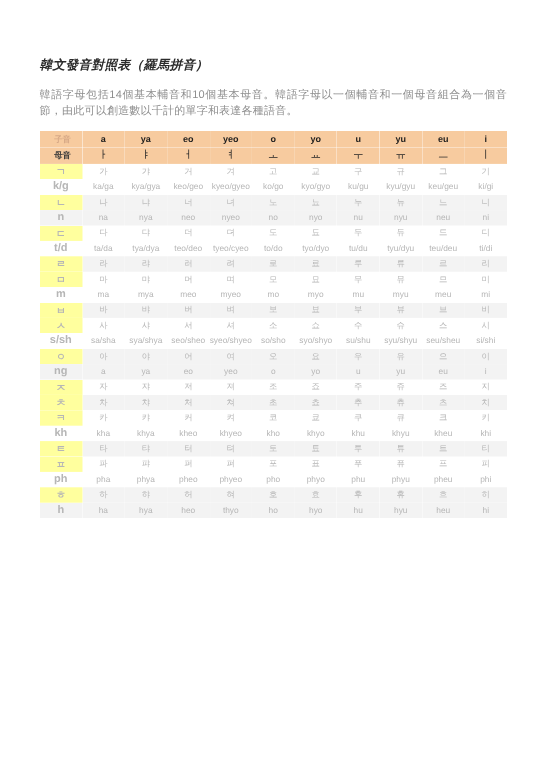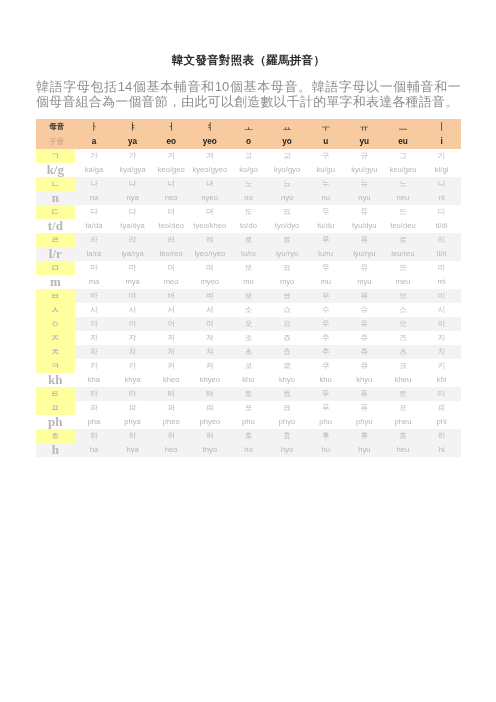--- a/index.html
+++ b/index.html
@@ -20,30 +20,30 @@
     background: #ffffff;
     box-sizing: border-box;
   }
   .content {
     position: absolute;
     left: 36px;
     top: 52px;
     width: 425px;
   }
   .doc-title {
-    text-align: center;
     font-size: 11.5px;
     font-weight: bold;
     color: #2b2b2b;
     letter-spacing: 0.3px;
     margin: 0 0 12px 0;
     line-height: 16px;
+    font-style: italic;
   }
   .intro {
-    font-size: 13px;
+    font-size: 10px;
     color: #8d8d8d;
     line-height: 14.5px;
     text-align: justify;
     margin: 0 0 10px 0;
     letter-spacing: 0.2px;
   }
   table.hangul {
     border-collapse: collapse;
     width: 425px;
     table-layout: fixed;
@@ -95,23 +95,22 @@
     background: #ffff9e;
     color: #1d1d1d;
     font-weight: bold;
     width: 28px;
   }
   td.cons.jamo {
     font-size: 9px;
     font-weight: bold;
   }
   td.cons.rom {
-    font-size: 13px;
-    font-weight: bold;
-    font-family: Liberation Serif, serif;
+    font-size: 10px;
+    font-weight: bold;
   }
   
   td.syl {
     font-size: 9.4px;
     color: #bdbdbd;
   }
   td.rom {
     font-size: 7.4px;
     color: #bcbcbc;
   }
@@ -125,45 +124,45 @@
   <div class="content">
 
     <h1 class="doc-title">韓文發音對照表（羅馬拼音）</h1>
 
     <p class="intro">韓語字母包括14個基本輔音和10個基本母音。韓語字母以一個輔音和一個母音組合為一個音節，由此可以創造數以千計的單字和表達各種語音。</p>
 
     <table class="hangul">
       <tbody>
 
       <tr class="head-row">
+            <td class="corner lower">子音</td>
+            <td class="roman-head">a</td>
+            <td class="roman-head">ya</td>
+            <td class="roman-head">eo</td>
+            <td class="roman-head">yeo</td>
+            <td class="roman-head">o</td>
+            <td class="roman-head">yo</td>
+            <td class="roman-head">u</td>
+            <td class="roman-head">yu</td>
+            <td class="roman-head">eu</td>
+            <td class="roman-head">i</td>
+          </tr>
+          <tr class="head-row">
             <td class="corner">母音</td>
             <td class="hangul-head">ㅏ</td>
             <td class="hangul-head">ㅑ</td>
             <td class="hangul-head">ㅓ</td>
             <td class="hangul-head">ㅕ</td>
             <td class="hangul-head">ㅗ</td>
             <td class="hangul-head">ㅛ</td>
             <td class="hangul-head">ㅜ</td>
             <td class="hangul-head">ㅠ</td>
             <td class="hangul-head">ㅡ</td>
             <td class="hangul-head">ㅣ</td>
           </tr>
-          <tr class="head-row">
-            <td class="corner lower">子音</td>
-            <td class="roman-head">a</td>
-            <td class="roman-head">ya</td>
-            <td class="roman-head">eo</td>
-            <td class="roman-head">yeo</td>
-            <td class="roman-head">o</td>
-            <td class="roman-head">yo</td>
-            <td class="roman-head">u</td>
-            <td class="roman-head">yu</td>
-            <td class="roman-head">eu</td>
-            <td class="roman-head">i</td>
-          </tr>
           <tr class="band-a">
             <td class="cons jamo">ㄱ</td>
             <td class="syl">가</td>
             <td class="syl">갸</td>
             <td class="syl">거</td>
             <td class="syl">겨</td>
             <td class="syl">고</td>
             <td class="syl">교</td>
             <td class="syl">구</td>
             <td class="syl">규</td>
@@ -220,54 +219,41 @@
             <td class="syl">두</td>
             <td class="syl">듀</td>
             <td class="syl">드</td>
             <td class="syl">디</td>
           </tr>
           <tr class="band-a">
             <td class="cons rom">t/d</td>
             <td class="rom">ta/da</td>
             <td class="rom">tya/dya</td>
             <td class="rom">teo/deo</td>
-            <td class="rom">tyeo/kheo</td>
+            <td class="rom">tyeo/cyeo</td>
             <td class="rom">to/do</td>
             <td class="rom">tyo/dyo</td>
             <td class="rom">tu/du</td>
             <td class="rom">tyu/dyu</td>
             <td class="rom">teu/deu</td>
             <td class="rom">ti/di</td>
           </tr>
           <tr class="band-b">
             <td class="cons jamo">ㄹ</td>
             <td class="syl">라</td>
             <td class="syl">랴</td>
             <td class="syl">러</td>
             <td class="syl">려</td>
             <td class="syl">로</td>
             <td class="syl">료</td>
             <td class="syl">루</td>
             <td class="syl">류</td>
             <td class="syl">르</td>
             <td class="syl">리</td>
           </tr>
-          <tr class="band-b">
-            <td class="cons rom">l/r</td>
-            <td class="rom">la/ra</td>
-            <td class="rom">lya/rya</td>
-            <td class="rom">leo/reo</td>
-            <td class="rom">lyeo/ryeo</td>
-            <td class="rom">lo/ro</td>
-            <td class="rom">lyo/ryo</td>
-            <td class="rom">lu/ru</td>
-            <td class="rom">lyu/ryu</td>
-            <td class="rom">leu/reu</td>
-            <td class="rom">li/ri</td>
-          </tr>
           <tr class="band-a">
             <td class="cons jamo">ㅁ</td>
             <td class="syl">마</td>
             <td class="syl">먀</td>
             <td class="syl">머</td>
             <td class="syl">며</td>
             <td class="syl">모</td>
             <td class="syl">묘</td>
             <td class="syl">무</td>
             <td class="syl">뮤</td>
@@ -306,33 +292,59 @@
             <td class="syl">샤</td>
             <td class="syl">서</td>
             <td class="syl">셔</td>
             <td class="syl">소</td>
             <td class="syl">쇼</td>
             <td class="syl">수</td>
             <td class="syl">슈</td>
             <td class="syl">스</td>
             <td class="syl">시</td>
           </tr>
+          <tr class="band-a">
+            <td class="cons rom">s/sh</td>
+            <td class="rom">sa/sha</td>
+            <td class="rom">sya/shya</td>
+            <td class="rom">seo/sheo</td>
+            <td class="rom">syeo/shyeo</td>
+            <td class="rom">so/sho</td>
+            <td class="rom">syo/shyo</td>
+            <td class="rom">su/shu</td>
+            <td class="rom">syu/shyu</td>
+            <td class="rom">seu/sheu</td>
+            <td class="rom">si/shi</td>
+          </tr>
           <tr class="band-b">
             <td class="cons jamo">ㅇ</td>
             <td class="syl">아</td>
             <td class="syl">야</td>
             <td class="syl">어</td>
             <td class="syl">여</td>
             <td class="syl">오</td>
             <td class="syl">요</td>
             <td class="syl">우</td>
             <td class="syl">유</td>
             <td class="syl">으</td>
             <td class="syl">이</td>
           </tr>
+          <tr class="band-b">
+            <td class="cons rom">ng</td>
+            <td class="rom">a</td>
+            <td class="rom">ya</td>
+            <td class="rom">eo</td>
+            <td class="rom">yeo</td>
+            <td class="rom">o</td>
+            <td class="rom">yo</td>
+            <td class="rom">u</td>
+            <td class="rom">yu</td>
+            <td class="rom">eu</td>
+            <td class="rom">i</td>
+          </tr>
           <tr class="band-a">
             <td class="cons jamo">ㅈ</td>
             <td class="syl">자</td>
             <td class="syl">쟈</td>
             <td class="syl">저</td>
             <td class="syl">져</td>
             <td class="syl">조</td>
             <td class="syl">죠</td>
             <td class="syl">주</td>
             <td class="syl">쥬</td>

